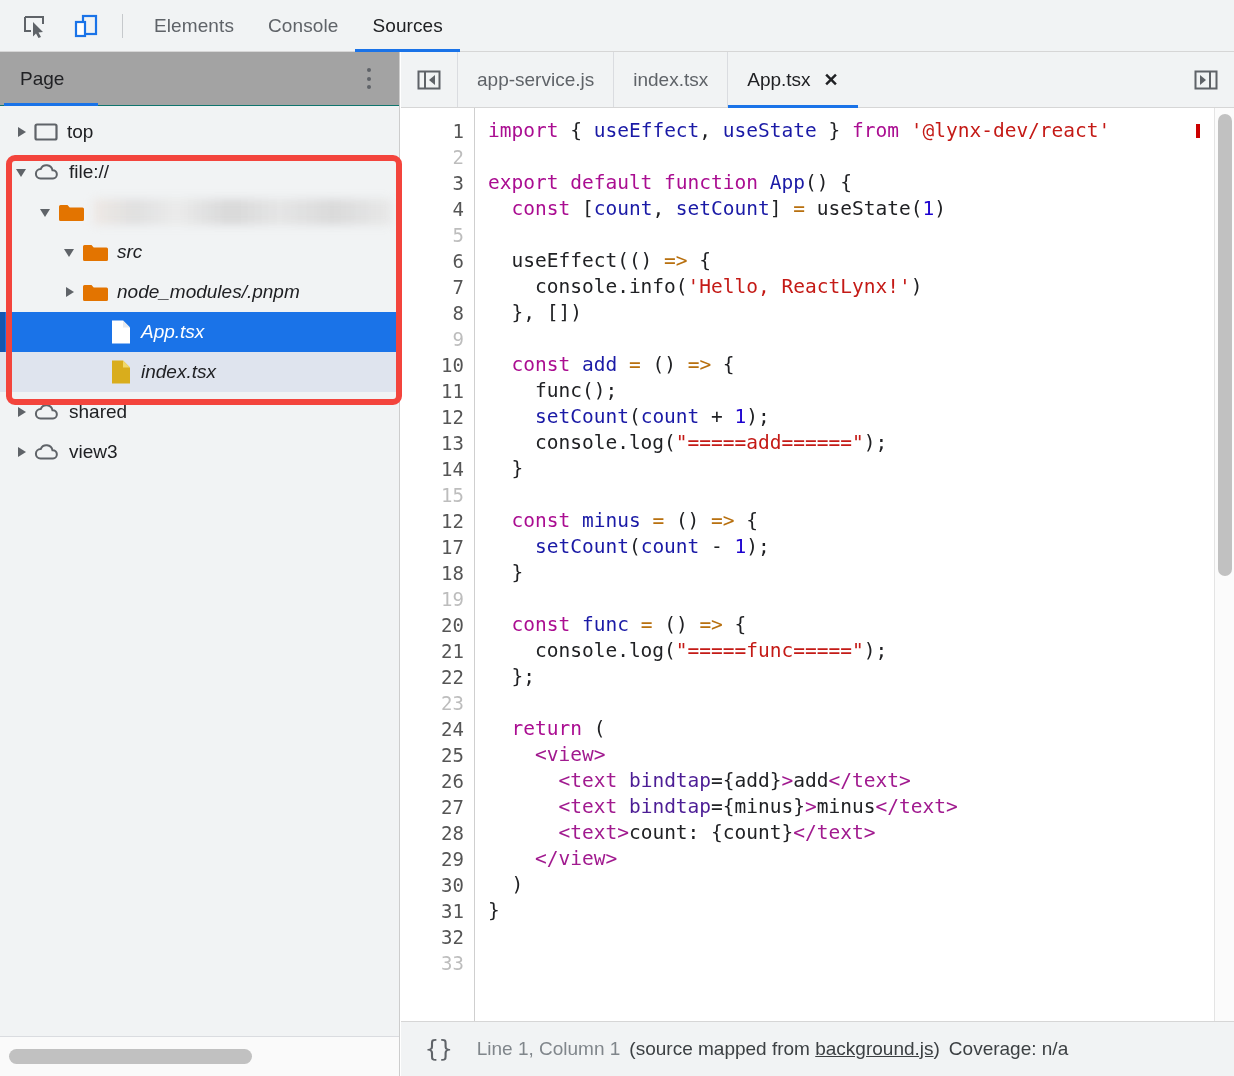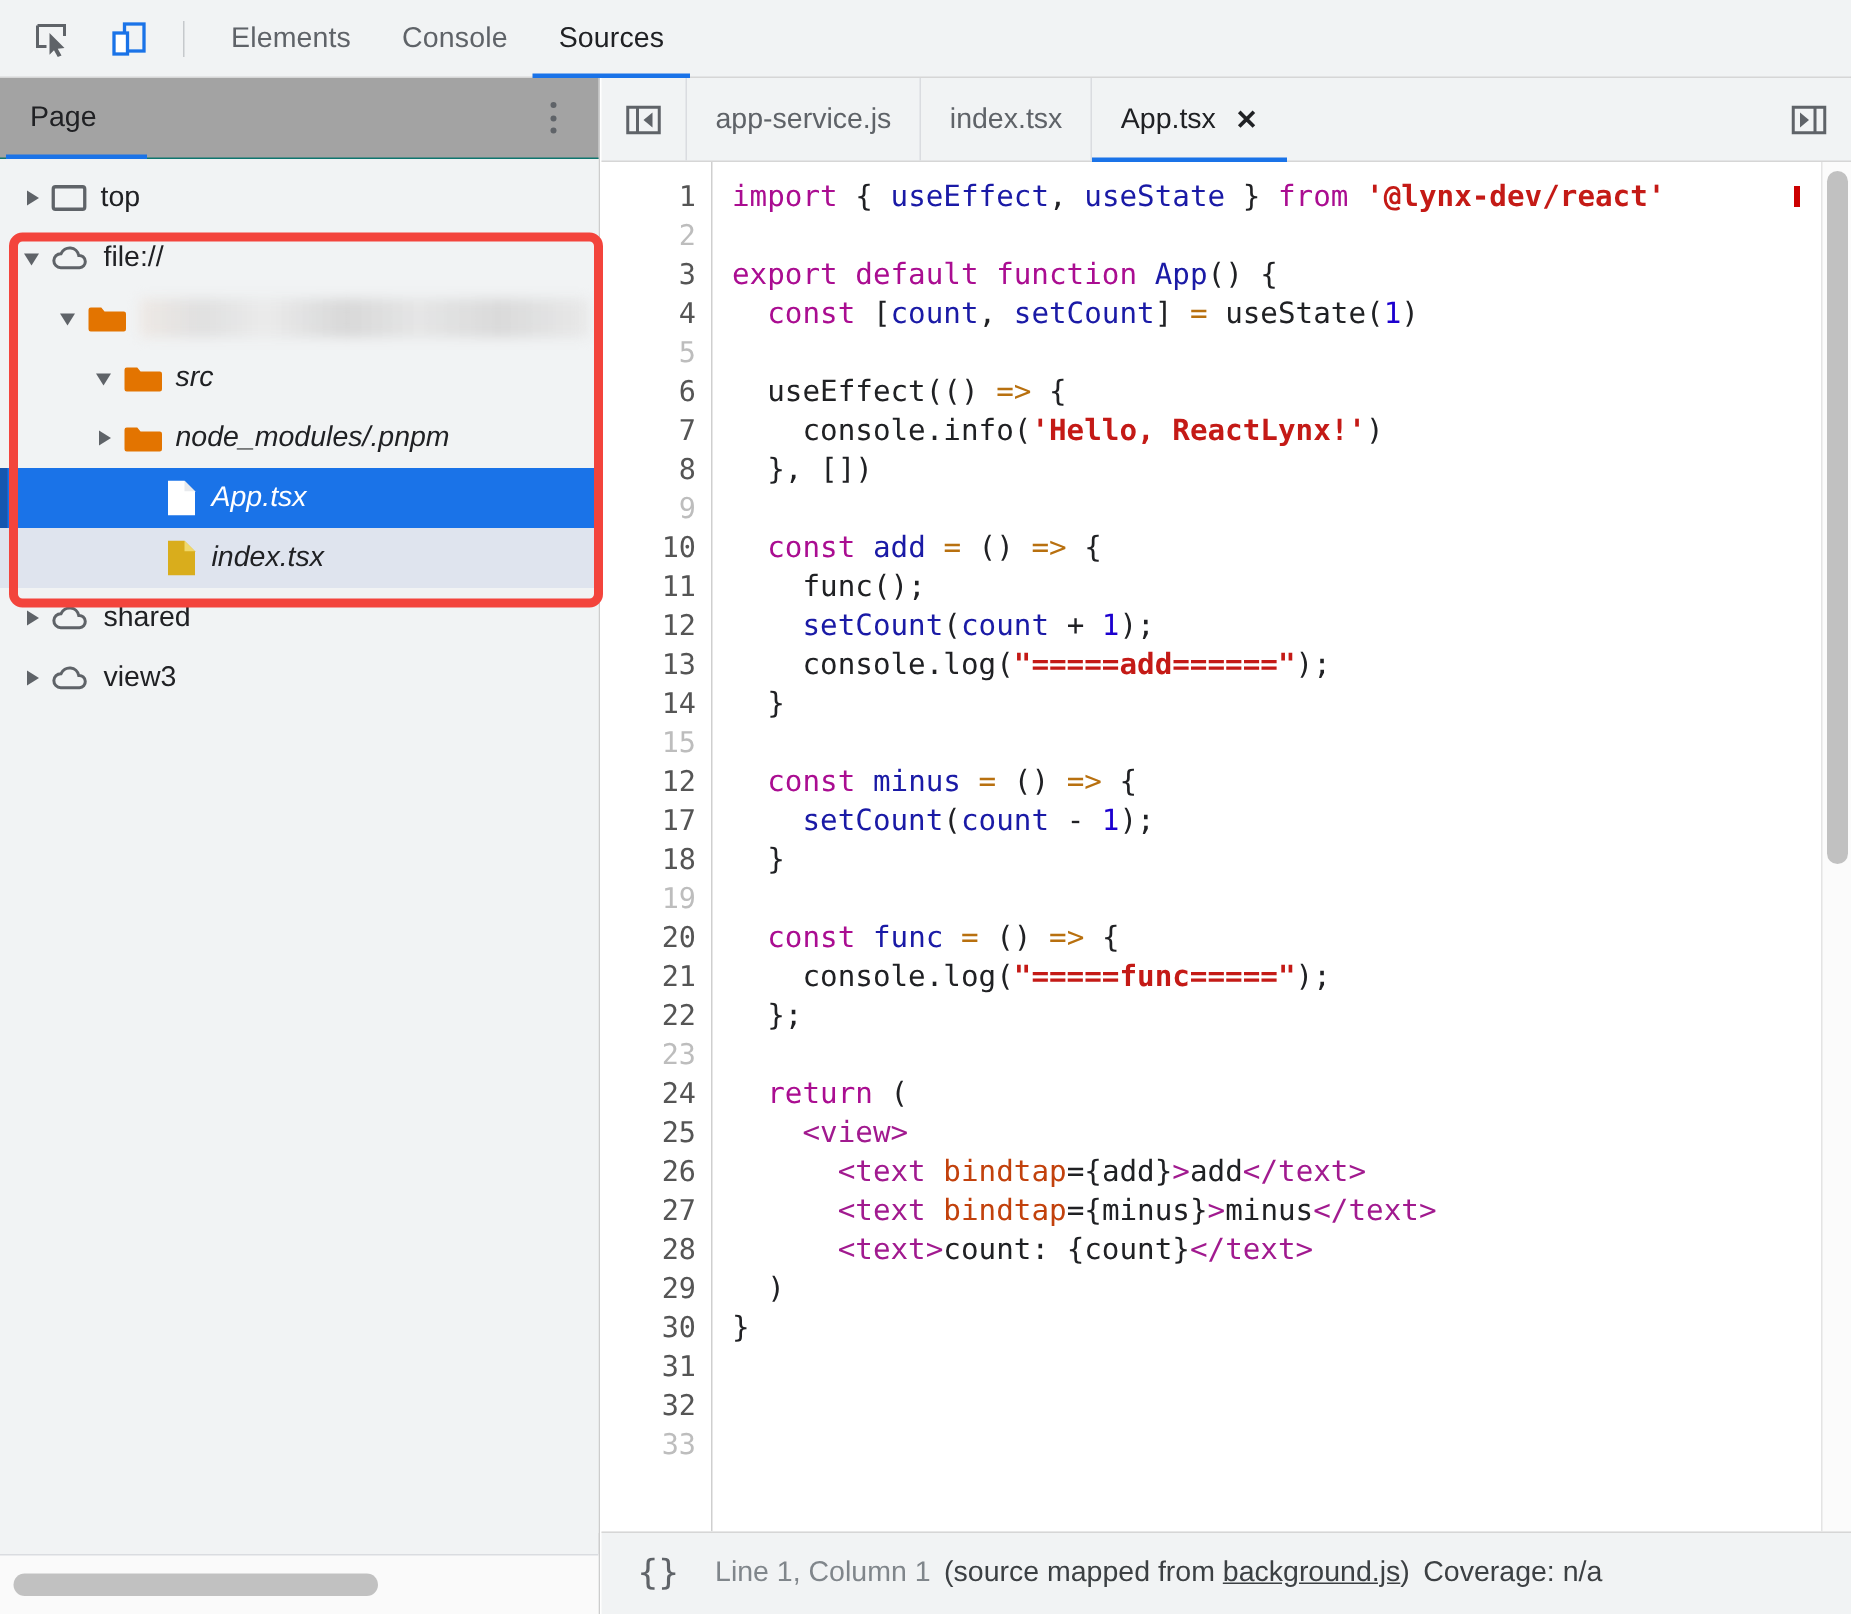--- a/index.html
+++ b/index.html
@@ -243,25 +243,25 @@
   }
   .cl {
     height: 26px; line-height: 26px;
     font-family: "DejaVu Sans Mono", monospace;
     font-size: 19.5px;
     color: #202124;
     white-space: pre;
   }
   .kw   { color: #aa0d91; }
   .id   { color: #1a1aa6; }
-  .str  { color: #c41a16; font-weight: bold; }
+  .str  { color: #c41a16; }
   .num  { color: #1c00cf; }
   .op   { color: #b8700f; }
   .tag  { color: #a11a8f; }
-  .attr { color: #c2410c; }
+  .attr { color: #4c1d95; }
   .pl   { color: #202124; }
 
   .red-caret {
     position: absolute; right: 34px; top: 16px;
     width: 4px; height: 14px; background: #cc0000;
   }
   .v-scroll-track {
     position: absolute; right: 0; top: 0;
     width: 20px; height: 913px;
     background: #fbfbfb;
@@ -525,20 +525,21 @@
           <div class="cl">&nbsp;</div>
           <div class="cl"><span class="pl">  </span><span class="kw">const</span><span class="pl"> </span><span class="id">func</span><span class="pl"> </span><span class="op">=</span><span class="pl"> () </span><span class="op">=&gt;</span><span class="pl"> {</span></div>
           <div class="cl"><span class="pl">    console.log(</span><span class="str">"=====func====="</span><span class="pl">);</span></div>
           <div class="cl"><span class="pl">  };</span></div>
           <div class="cl">&nbsp;</div>
           <div class="cl"><span class="pl">  </span><span class="kw">return</span><span class="pl"> (</span></div>
           <div class="cl"><span class="pl">    </span><span class="tag">&lt;view&gt;</span></div>
           <div class="cl"><span class="pl">      </span><span class="tag">&lt;text</span><span class="pl"> </span><span class="attr">bindtap</span><span class="pl">=</span><span class="pl">{add}</span><span class="tag">&gt;</span><span class="pl">add</span><span class="tag">&lt;/text&gt;</span></div>
           <div class="cl"><span class="pl">      </span><span class="tag">&lt;text</span><span class="pl"> </span><span class="attr">bindtap</span><span class="pl">=</span><span class="pl">{minus}</span><span class="tag">&gt;</span><span class="pl">minus</span><span class="tag">&lt;/text&gt;</span></div>
           <div class="cl"><span class="pl">      </span><span class="tag">&lt;text&gt;</span><span class="pl">count: {count}</span><span class="tag">&lt;/text&gt;</span></div>
+          <div class="cl"><span class="pl">    </span><span class="tag">&lt;/view&gt;</span></div>
           <div class="cl"><span class="pl">  )</span></div>
           <div class="cl"><span class="pl">}</span></div>
           <div class="cl">&nbsp;</div>
         </div>
       <div class="red-caret"></div>
       <div class="v-scroll-track">
         <div class="v-scroll-thumb"></div>
       </div>
     </div>
 

